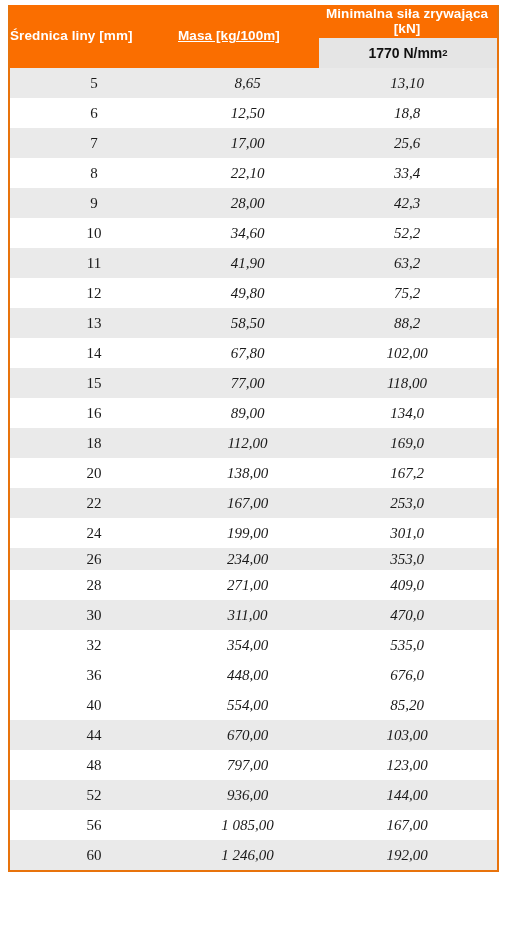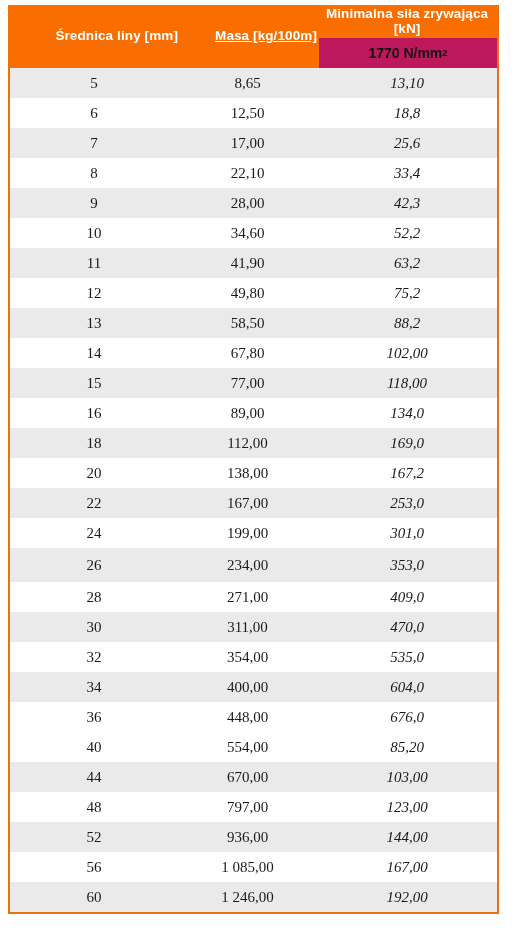--- a/index.html
+++ b/index.html
@@ -29,21 +29,21 @@
   .thead {
     position: relative;
     height: 63px;
     background: #fa6e00;
     display: flex;
   }
   .th {
     box-sizing: border-box;
     display: flex;
     align-items: center;
-    justify-content: flex-end;
+    justify-content: flex-start;
     text-align: center;
     color: #ffffff;
     font-weight: bold;
     font-size: 13.5px;
     line-height: 1.2;
     letter-spacing: .1px;
   }
   .th-c1 { width: 168px; }
   .th-c2 { width: 139px; text-decoration: underline; }
   .th-c3 {
@@ -61,21 +61,21 @@
     justify-content: center;
     text-align: center;
     line-height: 1.12;
   }
   .subhead {
     position: absolute;
     left: 309px;
     top: 33px;
     right: 0;
     bottom: 0;
-    background: #be185d;
+    background: #e5e5e5;
     display: flex;
     align-items: center;
     justify-content: center;
     color: #111111;
     font-weight: bold;
     font-size: 14px;
   }
   .subhead sup {
     font-size: 9.5px;
     vertical-align: super;
@@ -87,28 +87,28 @@
   .row {
     display: flex;
     height: 30px;
     align-items: center;
     font-family: "Liberation Serif", serif;
     font-size: 15px;
     color: #1a1a1a;
   }
   .row.alt  { background: #eaeaea; }
   .row.plain{ background: #ffffff; }
-  .row.tight { height: 34px; }
+  .row.tight { height: 22px; }
   .cell {
     box-sizing: border-box;
     text-align: center;
     white-space: nowrap;
   }
   .c1 { width: 168px; }
-  .c2 { width: 139px; }
+  .c2 { width: 139px; font-style: italic; }
   .c3 { width: 180px; font-style: italic; }
 </style>
 </head>
 <body>
 
 <div id="table-wrap">
 
   <div class="thead">
     <div class="th th-c1">
       <span>Średnica liny [mm]</span>
@@ -219,25 +219,20 @@
       <div class="row alt">
         <div class="cell c1">30</div>
         <div class="cell c2">311,00</div>
         <div class="cell c3">470,0</div>
       </div>
       <div class="row plain">
         <div class="cell c1">32</div>
         <div class="cell c2">354,00</div>
         <div class="cell c3">535,0</div>
       </div>
-      <div class="row alt">
-        <div class="cell c1">34</div>
-        <div class="cell c2">400,00</div>
-        <div class="cell c3">604,0</div>
-      </div>
       <div class="row plain">
         <div class="cell c1">36</div>
         <div class="cell c2">448,00</div>
         <div class="cell c3">676,0</div>
       </div>
       <div class="row plain">
         <div class="cell c1">40</div>
         <div class="cell c2">554,00</div>
         <div class="cell c3">85,20</div>
       </div>

